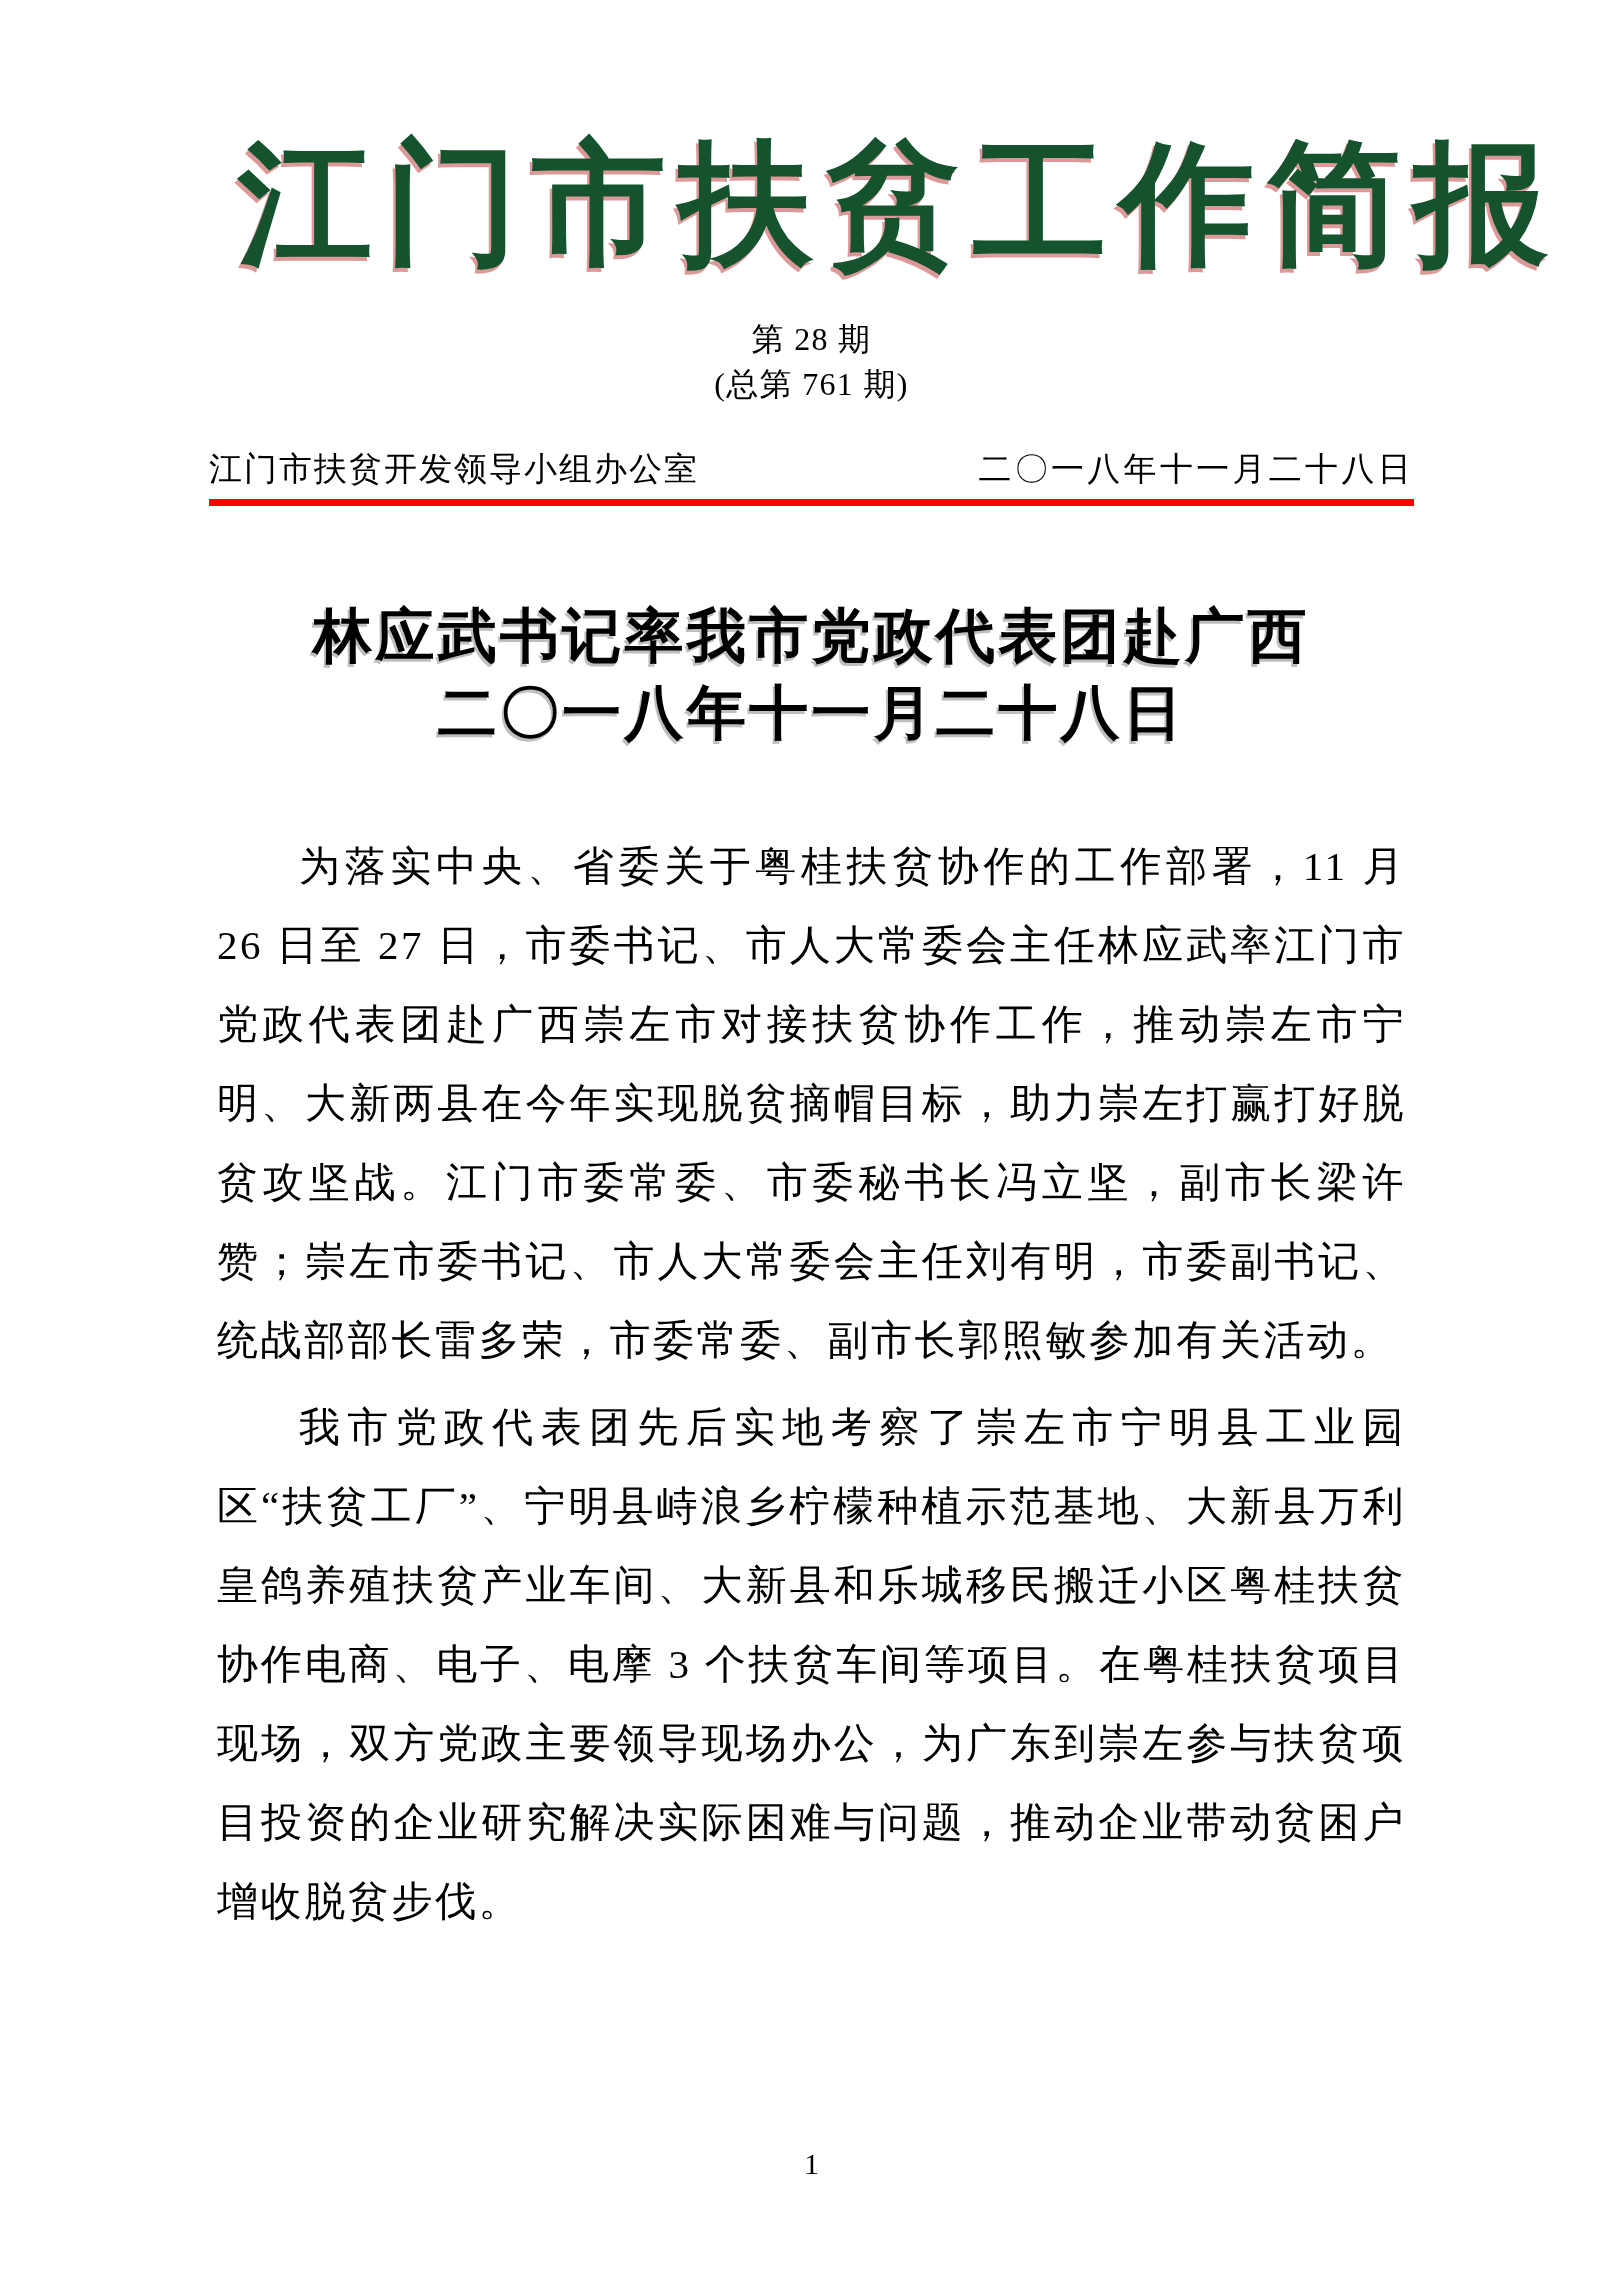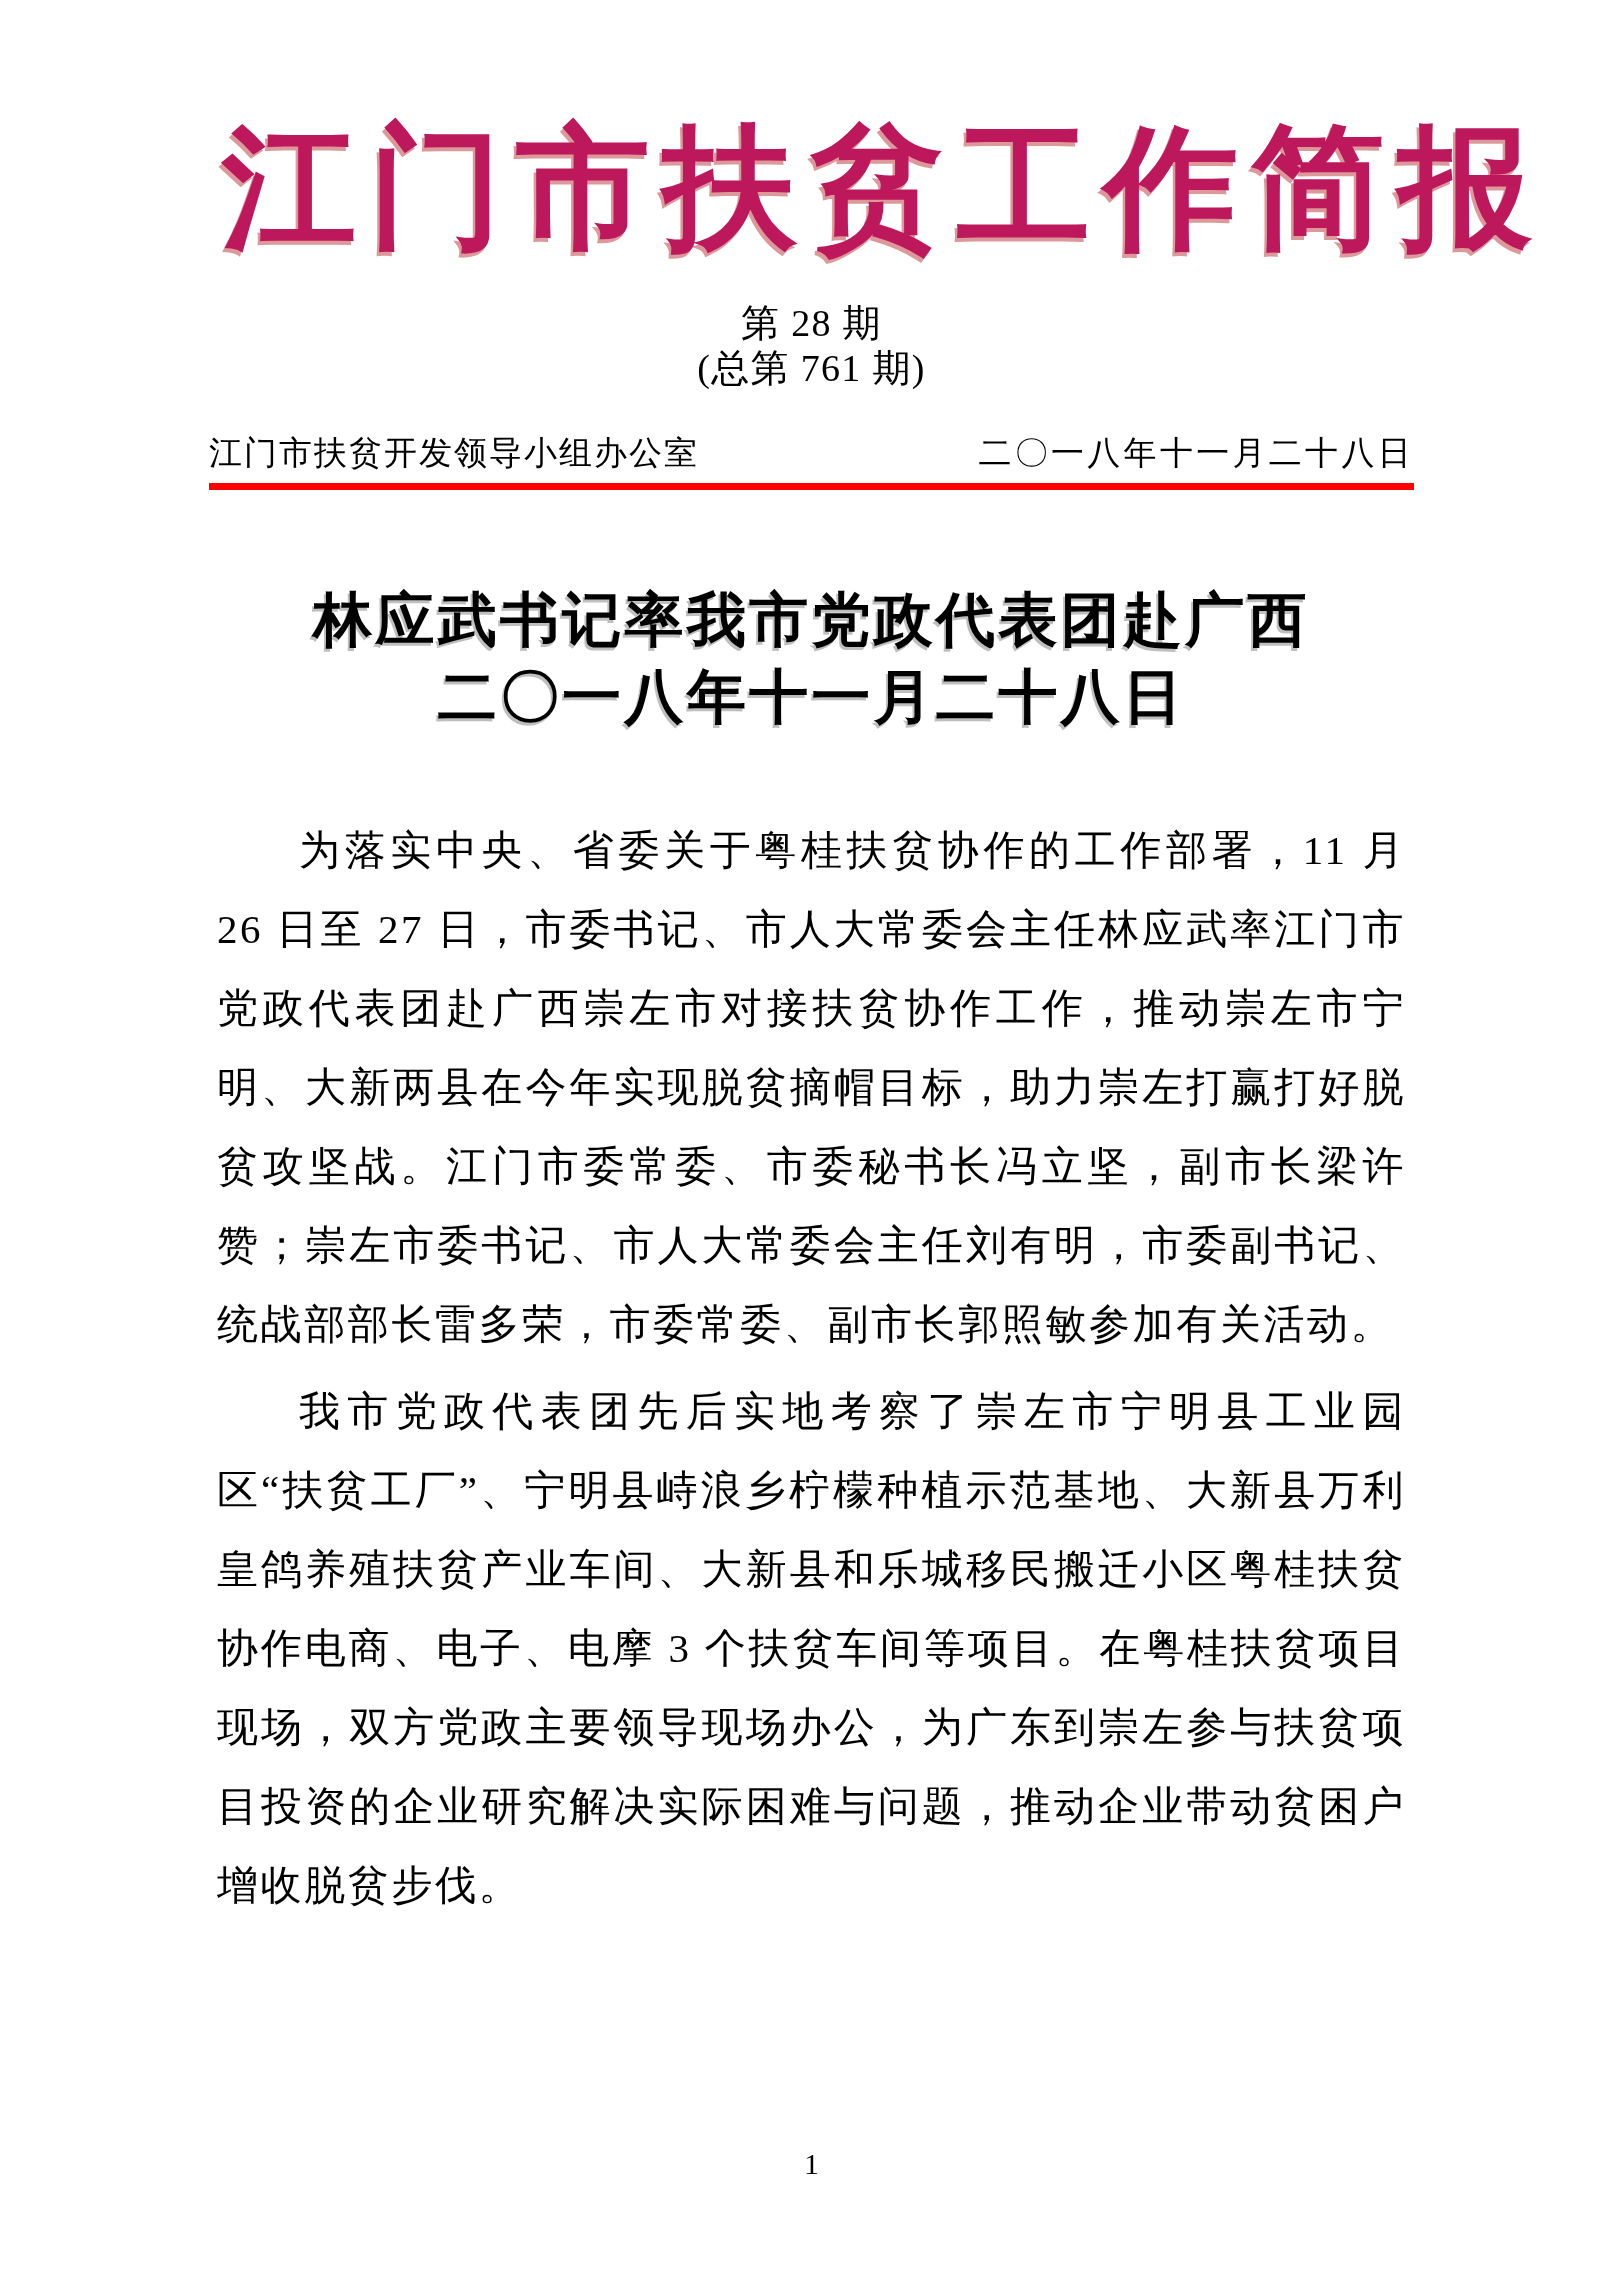--- a/index.html
+++ b/index.html
@@ -12,35 +12,35 @@
   }
   .page {
     position: relative;
     width: 1623px;
     height: 2295px;
     box-sizing: border-box;
     padding: 0 209px;
     overflow: hidden;
   }
   .masthead {
-    margin: 0;
+    margin: 16px;
     padding-top: 116px;
     font-size: 134px;
     line-height: 1.1;
     font-weight: 900;
-    color: #be185d;
+    color: #14532d;
     text-align: center;
     white-space: nowrap;
     letter-spacing: 13px;
     text-indent: 13px;
     text-shadow: -2.6px 3.9px 0 rgba(170,0,0,0.40);
   }
   .issue-line {
     text-align: center;
-    font-size: 38px;
+    font-size: 32px;
     line-height: 45px;
     letter-spacing: 1.3px;
   }
   .issue-line.first { margin-top: 38px; }
   .pub-row {
     margin-top: 36px;
     display: flex;
     justify-content: space-between;
     align-items: flex-end;
     font-size: 33px;

